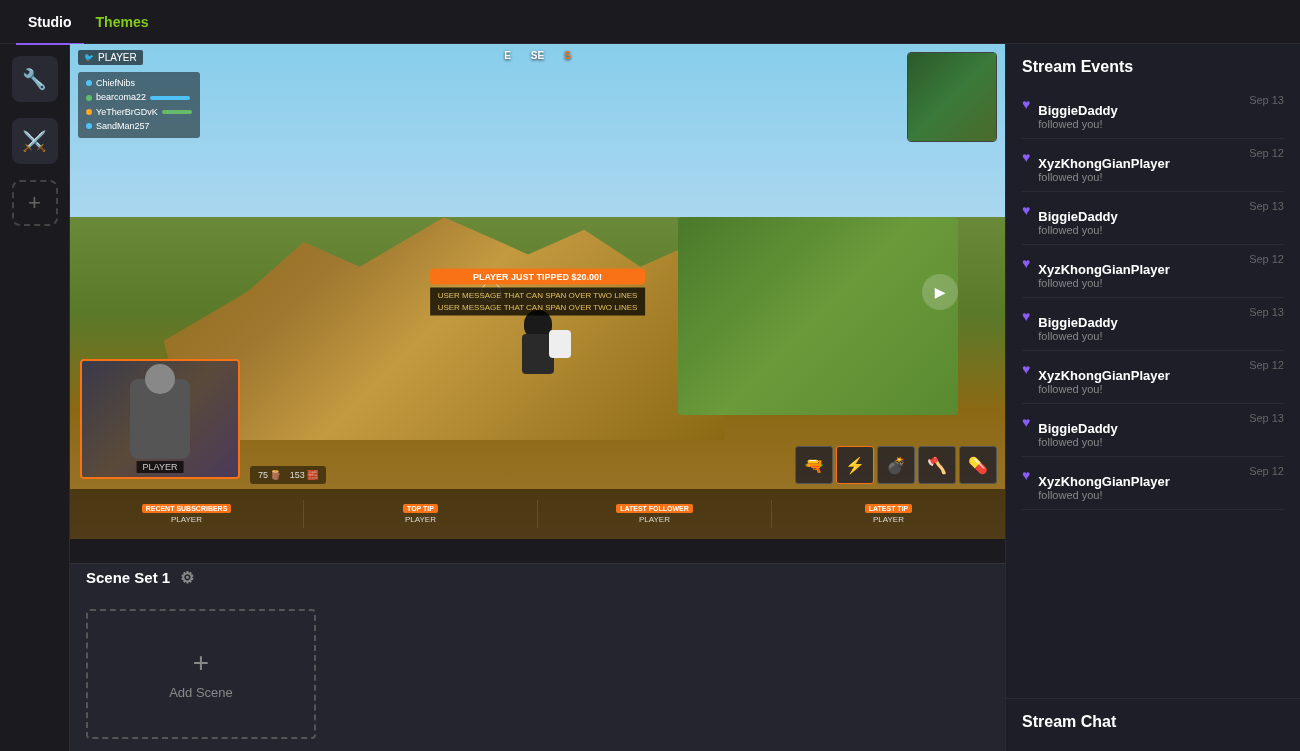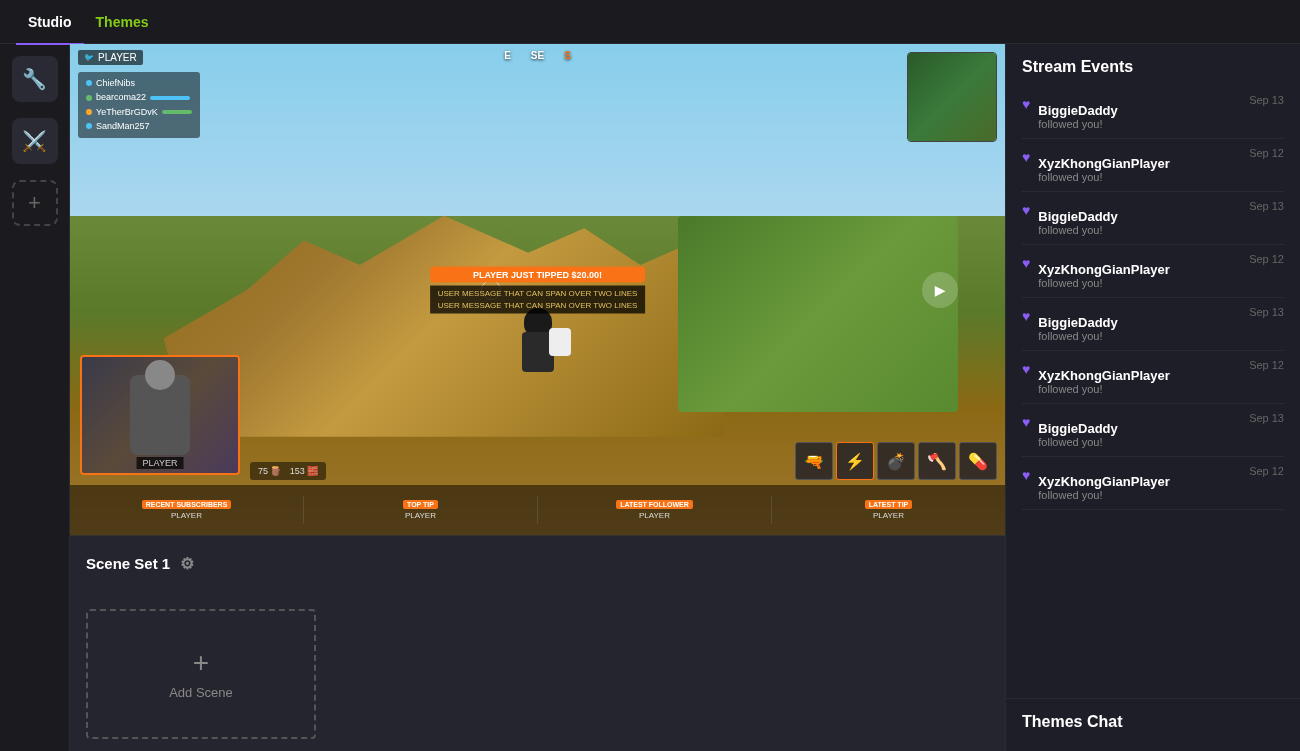--- a/index.html
+++ b/index.html
@@ -376,26 +376,27 @@
       align-items: center;
       justify-content: center;
       color: #fff;
       font-size: 14px;
       cursor: pointer;
     }
 
     
     .scene-bar {
       background: #252530;
-      padding: 18px 16px;
+      padding: 4px 16px;
       display: flex;
       align-items: center;
       justify-content: space-between;
       flex-shrink: 0;
       border-top: 1px solid #333;
+      margin-top: 24px;
     }
     .scene-set-title {
       font-size: 15px;
       font-weight: 600;
       color: #fff;
       display: flex;
       align-items: center;
       gap: 10px;
     }
     .gear-icon {
@@ -792,17 +793,17 @@
         <span class="heart-icon">♥</span>
         <div class="event-info">
           <div class="event-username">XyzKhongGianPlayer</div>
           <div class="event-action">followed you!</div>
         </div>
         <div class="event-date">Sep 12</div>
       </div>
     </div>
 
     <div class="stream-chat-section">
-      <div class="right-section-title" style="padding:0 0 10px 0;">Themes Chat</div>
+      <div class="right-section-title" style="padding:0 0 10px 0;">Stream Chat</div>
     </div>
   </div>
 
 </div>
 
 </body></html>

